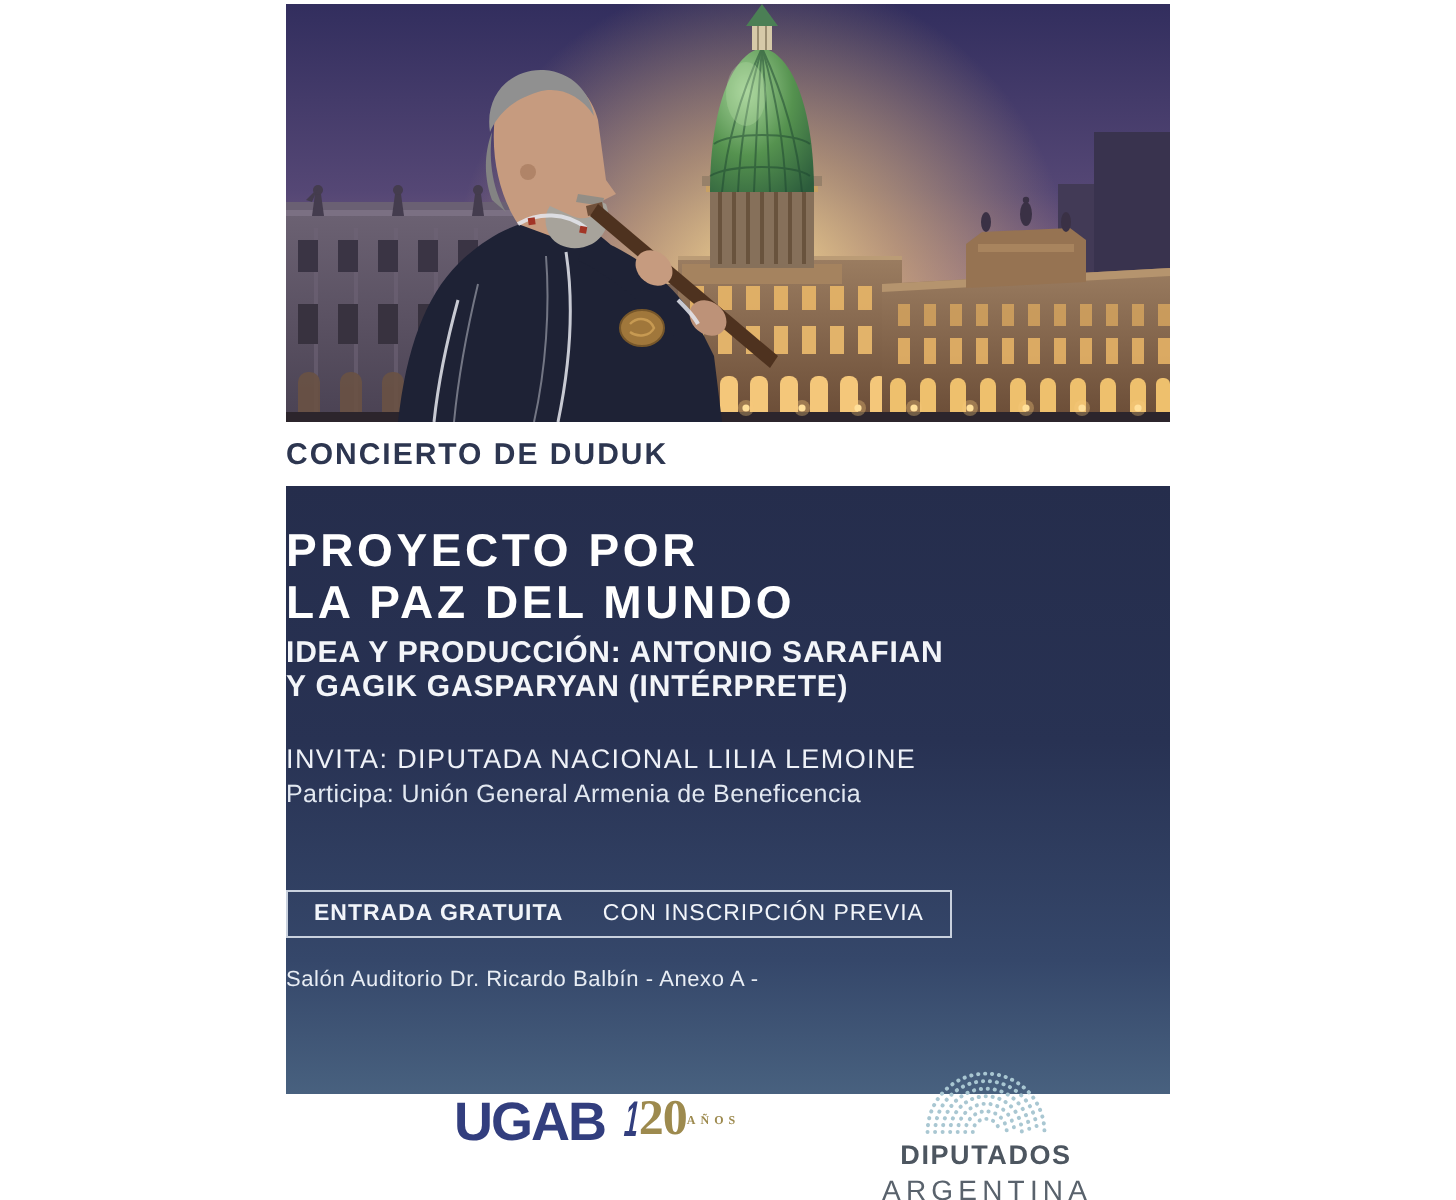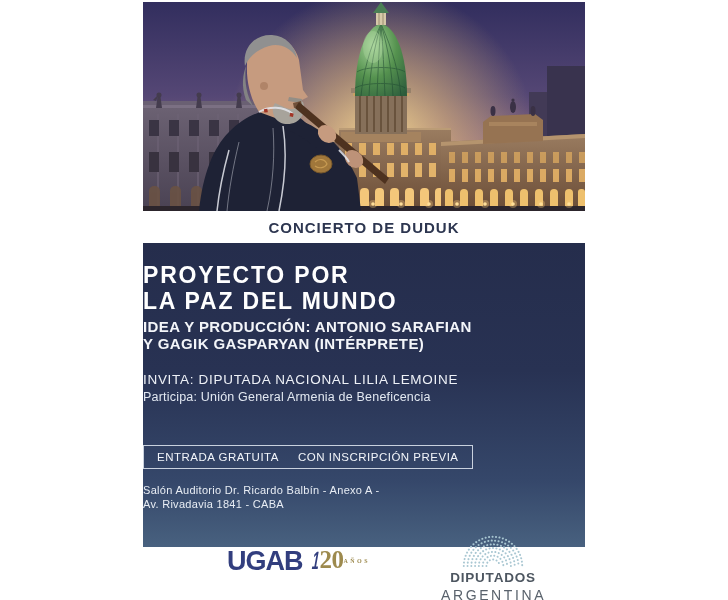--- a/index.html
+++ b/index.html
@@ -6,41 +6,41 @@
   body{
     width:728px;height:600px;position:relative;overflow:hidden;
     background:#ffffff;
     font-family:"Liberation Sans", sans-serif;
   }
   
   .hero{position:absolute;left:143px;top:2px;width:442px;height:209px;overflow:hidden;}
   .hero svg{display:block;width:100%;height:100%;}
   
   .tagline{
-    position:absolute;left:143px;top:219px;width:442px;text-align:center;
+    position:absolute;left:143px;top:219px;width:442px;text-align:left;
     font-size:15px;font-weight:bold;letter-spacing:1px;color:#2d3650;
   }
   
   .panel{
     position:absolute;left:143px;top:243px;width:442px;height:304px;
     background:linear-gradient(180deg,#252d4c 0%,#283253 42%,#35476a 78%,#48617f 100%);
     color:#ffffff;text-align:left;
   }
   .panel > div{position:absolute;left:0;width:100%;}
   .main-title{top:19px;font-size:23px;font-weight:bold;letter-spacing:1.8px;line-height:26px;}
   .credits{top:75px;font-size:15px;font-weight:bold;letter-spacing:0.4px;line-height:17px;color:#f3f5f9;}
   .invites{top:129px;font-size:13.5px;letter-spacing:0.7px;color:#eef1f7;font-weight:normal;}
   .participates{top:147px;font-size:12.5px;letter-spacing:0.2px;color:#e2e8f1;}
   .datetime{top:171px;font-size:14px;font-weight:bold;letter-spacing:0.4px;}
   .ticket-wrap{top:202px;}
   .ticket-box{
     display:inline-block;border:1px solid #c9d1de;padding:5px 13px;
     font-size:11.5px;letter-spacing:0.5px;color:#f2f5fa;
   }
-  .ticket-box .b{font-weight:normal;margin-top:47px;}
+  .ticket-box .b{font-weight:bold;margin-top:47px;}
   .ticket-box .r{margin-left:16px;font-weight:normal;}
   .venue{top:240px;font-size:11px;line-height:14px;color:#e8edf4;letter-spacing:0.3px;}
   
   .ugab{position:absolute;left:207px;top:549px;display:flex;align-items:flex-start;margin-left:20px;}
   .ugab-acronym{display:inline-block;font-size:27px;line-height:24px;font-weight:bold;color:#323e7e;letter-spacing:-1px;}
   .ugab-one{
     display:inline-block;font-size:25px;line-height:23px;color:#323e7e;font-weight:bold;
     margin-left:4px;transform:skewX(-10deg) scaleX(0.5);transform-origin:50% 100%;
   }
   .ugab-years{display:inline-flex;flex-direction:row;align-items:center;margin-left:-1px;font-family:Liberation Serif, serif;}
@@ -325,21 +325,20 @@
   <div class="invites">INVITA: DIPUTADA NACIONAL LILIA LEMOINE</div>
   <div class="participates">Participa: Unión General Armenia de Beneficencia</div>
   <div class="ticket-wrap">
     <span class="ticket-box">
       <span class="b">ENTRADA GRATUITA</span>
       <span class="r">CON INSCRIPCIÓN PREVIA</span>
     </span>
   </div>
   <div class="venue">
     <div>Salón Auditorio Dr. Ricardo Balbín - Anexo A -</div>
-    <div>Av. Rivadavia 1841 - CABA</div>
   </div>
 </div>
 
 <div class="ugab">
   <span class="ugab-acronym">UGAB</span>
   <span class="ugab-one">1</span>
   <span class="ugab-years">
     <span class="ugab-tens">20</span>
     <span class="ugab-anios">AÑOS</span>
   </span>

